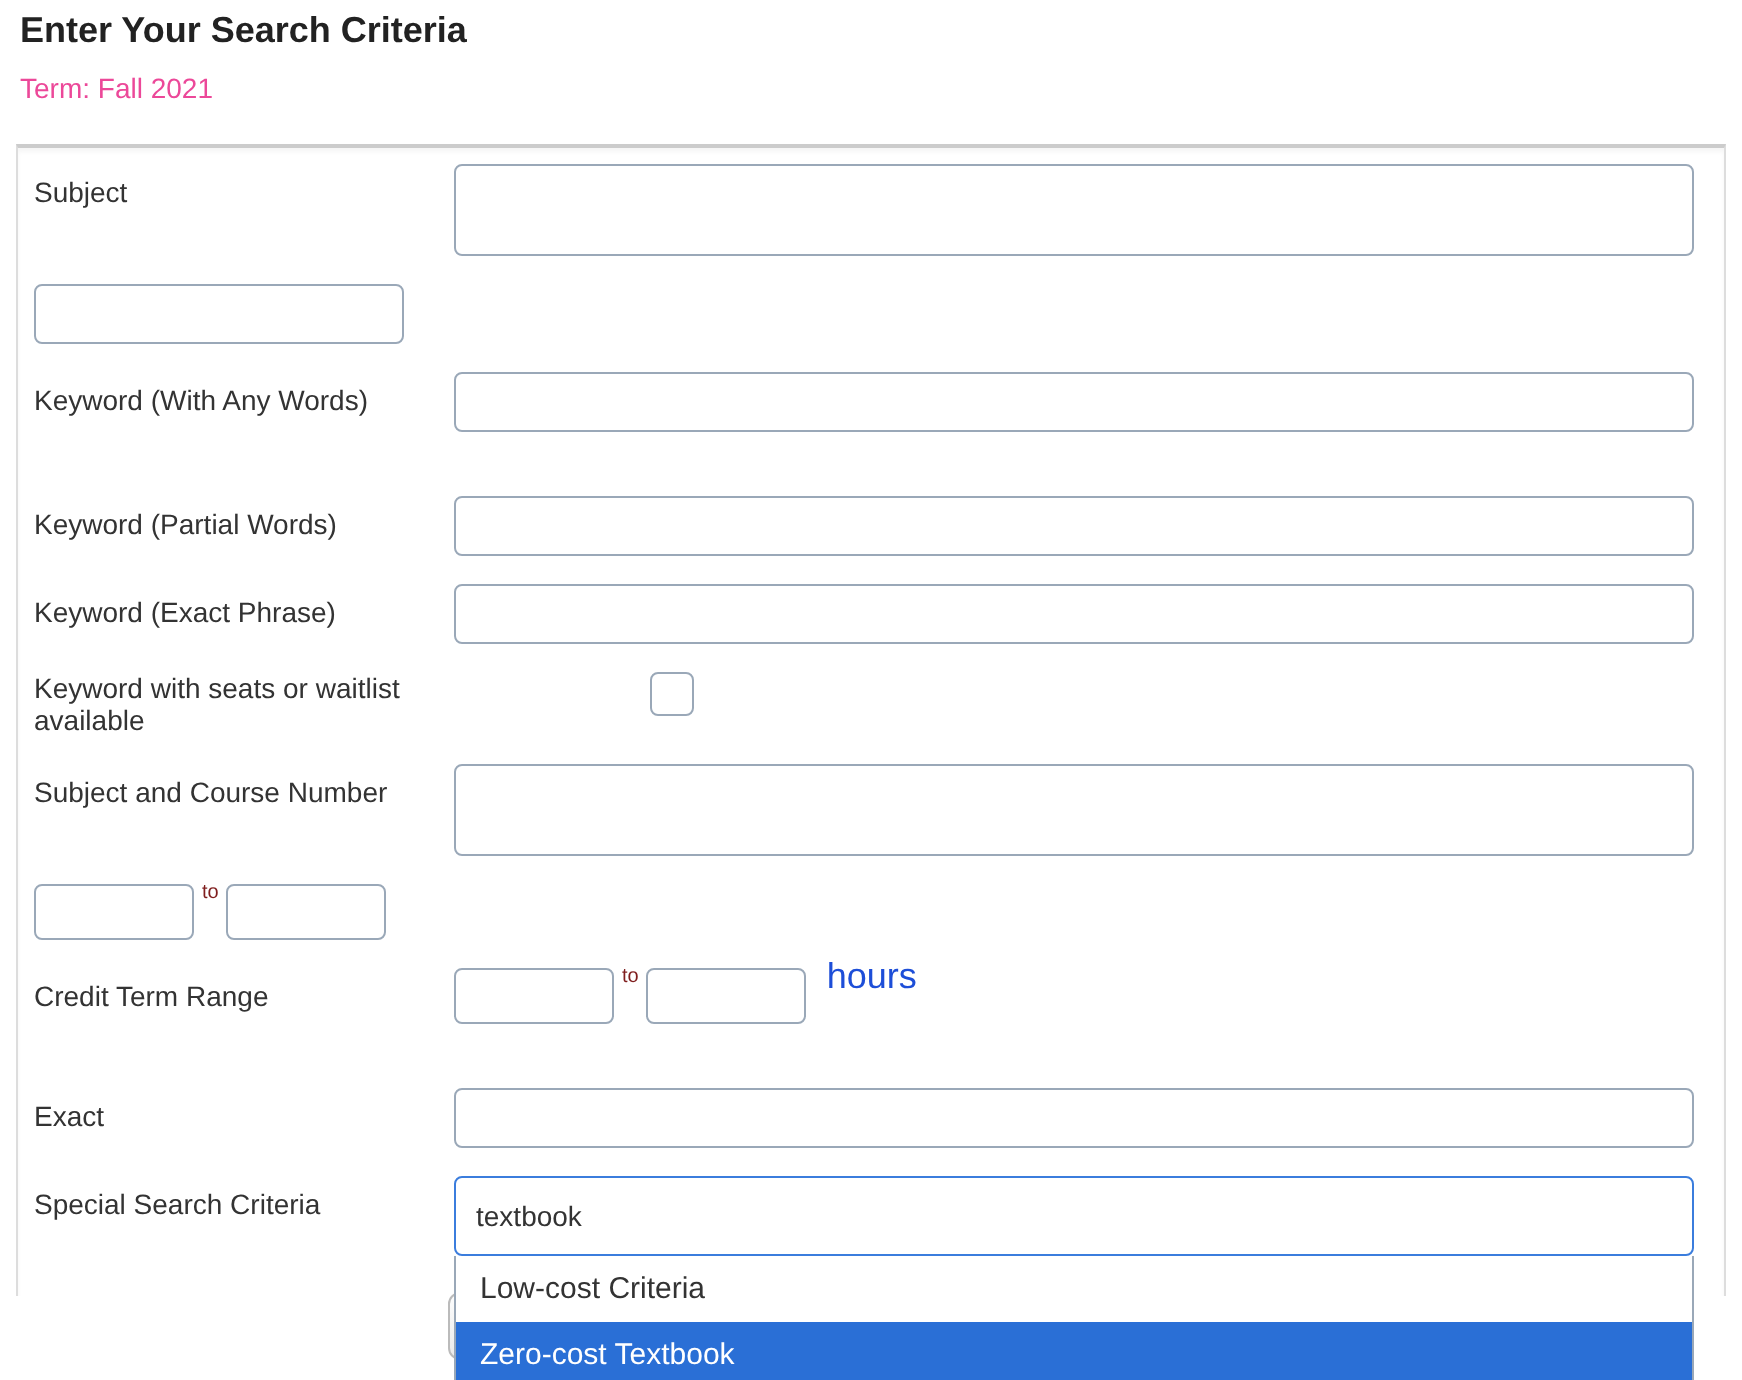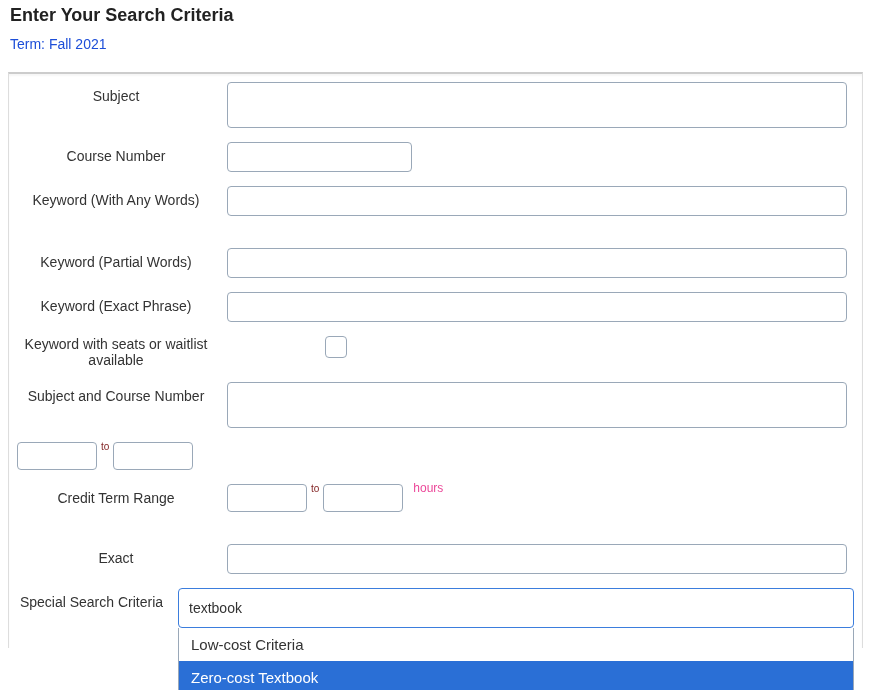--- a/index.html
+++ b/index.html
@@ -21,41 +21,41 @@
       padding: 5px 10px 20px 10px;
     }
     .header h2 {
       font-size: 18px;
       font-weight: bold;
       color: #222;
       margin-bottom: 10px;
     }
     .term-line {
       font-size: 14px;
-      color: #1d4ed8;
+      color: #ec4899;
     }
     .form-panel {
       margin: 0 8px;
       border-top: 2px solid #ccc;
       border-left: 1px solid #ddd;
       border-right: 1px solid #ddd;
       padding-top: 8px;
       padding-bottom: 20px;
       background: #fff;
       box-shadow: inset 0 2px 2px rgba(0,0,0,0.04);
     }
     .form-row {
       display: flex;
       align-items: flex-start;
       margin-bottom: 14px;
       padding: 0 8px;
     }
     .form-label {
       width: 210px;
-      text-align: center;
+      text-align: left;
       padding-right: 12px;
       padding-top: 6px;
       color: #333;
       font-size: 14px;
     }
     .form-field {
       flex: 1;
       display: flex;
       align-items: center;
       gap: 6px;
@@ -95,29 +95,29 @@
       margin-left: 98px;
     }
     .range-sep {
       font-size: 10px;
       color: #7f1d1d;
       position: relative;
       top: -10px;
       margin: 6px -2px;
     }
     .hours-label {
-      font-size: 12px;
-      color: #ec4899;
+      font-size: 18px;
+      color: #1d4ed8;
       margin-left: 4px;
       position: relative;
       top: -10px;
     }
     .combo-wrapper {
       position: relative;
-      width: 676px;
+      width: 620px;
     }
     .combo-input {
       border: 1.5px solid #3b7ddd;
       border-radius: 4px;
       padding: 8px 10px;
       font-size: 14px;
       width: 100%;
       height: 40px;
       color: #333;
       background: #fff;
@@ -172,21 +172,20 @@
 <div class="form-panel">
 
   <div class="form-row">
     <div class="form-label">Subject</div>
     <div class="form-field">
       <div class="multi-line"></div>
     </div>
   </div>
 
   <div class="form-row">
-    <div class="form-label">Course Number</div>
     <div class="form-field">
       <input type="text" class="text-input medium" value="" style="">
     </div>
   </div>
 
   <div class="form-row">
     <div class="form-label">Keyword (With Any Words)</div>
     <div class="form-field">
       <input type="text" class="text-input full" value="" style="">
     </div>

